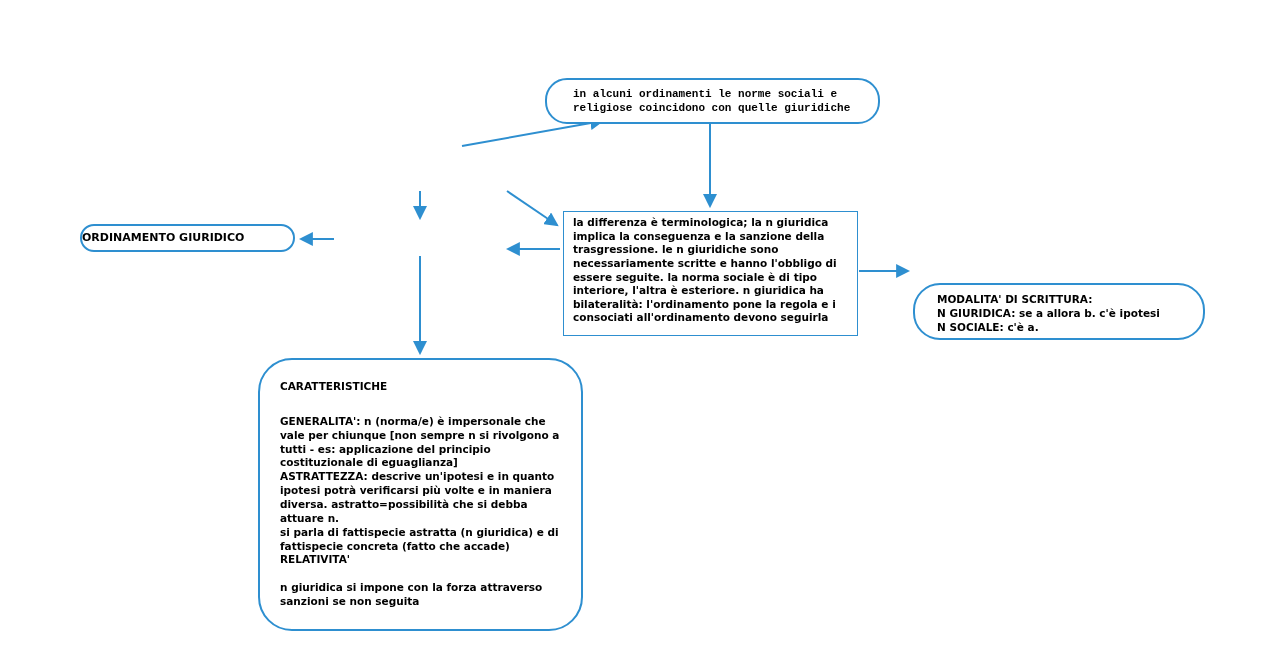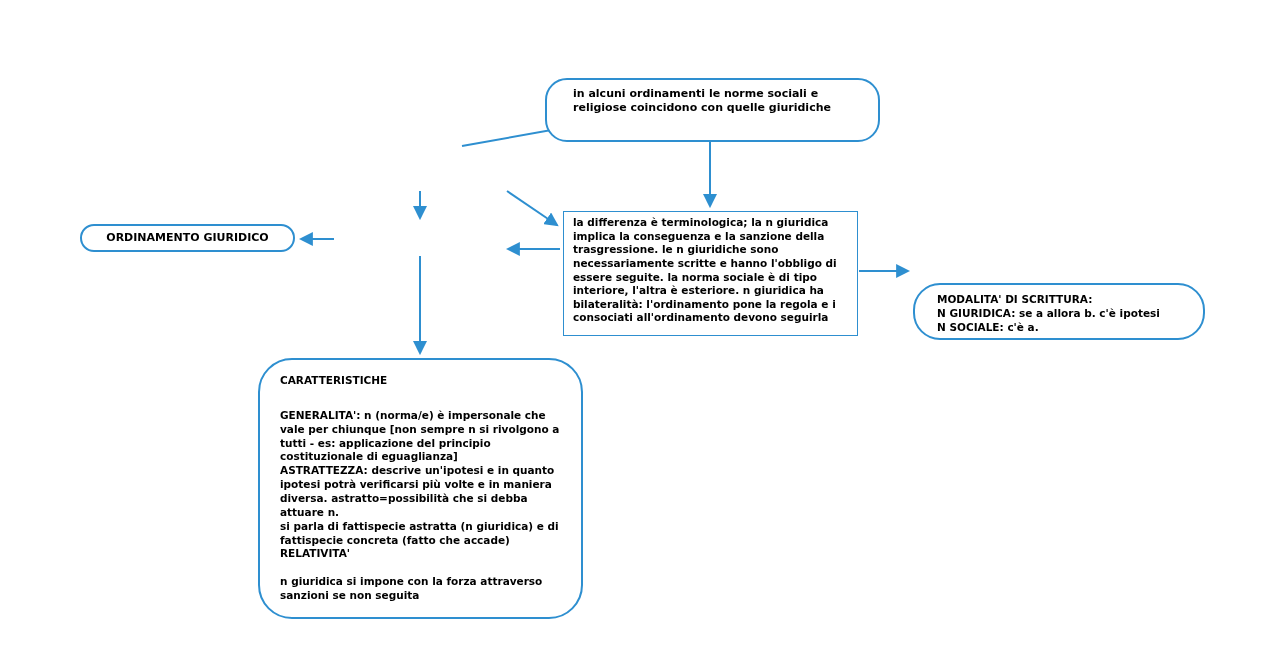--- a/index.html
+++ b/index.html
@@ -17,32 +17,32 @@
 
   .node {
     position: absolute; box-sizing: border-box;
     background: #ffffff;
     border: 2px solid var(--node-border-blue, #2e8fd0);
     color: var(--text-dark, #000000);
     font-weight: bold; font-size: 11px; line-height: 1.3;
   }
   .node .txt { white-space: pre-line; display: block; }
 
-  #node-in-alcuni   { left: 545px; top: 78px;  width: 335px; height: 64px;  border-radius: 22px; padding: 7px 26px; }
+  #node-in-alcuni   { left: 545px; top: 78px;  width: 335px; height: 46px;  border-radius: 22px; padding: 7px 26px; font-family: Liberation Mono, monospace; }
   #node-regole      { left: 252px; top: 146px; width: 336px; height: 44px;  border-radius: 21px; padding: 7px 30px; }
-  #node-ordinamento { left: 80px;  top: 224px; width: 215px; height: 28px;  border-radius: 14px; text-align: center; line-height: 23px; }
+  #node-ordinamento { left: 80px;  top: 224px; width: 215px; height: 28px;  border-radius: 14px; text-align: left; line-height: 23px; }
   #node-norma {
     left: 335px; top: 223px; width: 167px; height: 32px; border-radius: 16px;
     background: var(--norma-fill, #b01330);
     border: 3px solid var(--norma-border, #7e0a20);
     color: #ffffff; text-align: center; line-height: 25px;
   }
   #node-differenza  { left: 563px; top: 211px; width: 295px; height: 125px; border-width: 1.5px; border-radius: 0; padding: 4px 9px; font-size: 10.5px; line-height: 1.3; }
   #node-modalita    { left: 913px; top: 243px; width: 292px; height: 57px;  border-radius: 27px; padding: 8px 22px; font-size: 10.5px; line-height: 1.32; margin-top: 40px; }
-  #node-caratteristiche { left: 258px; top: 358px; width: 325px; min-height: 230px; border-radius: 34px; padding: 14px 20px; font-size: 10.5px; line-height: 1.32; }
+  #node-caratteristiche { left: 258px; top: 358px; width: 325px; min-height: 230px; border-radius: 34px; padding: 20px 20px; font-size: 10.5px; line-height: 1.32; }
   #node-caratteristiche .body { display: block; margin-top: 21px; white-space: pre-line; }
 </style>
 </head>
 <body>
 
 <div class="canvas">
 
   <svg class="edges" width="1280" height="665" xmlns="http://www.w3.org/2000/svg">
     <defs>
       <marker id="arrowhead" viewBox="0 0 10 10" refX="8.5" refY="5" markerWidth="7" markerHeight="7" orient="auto-start-reverse">

